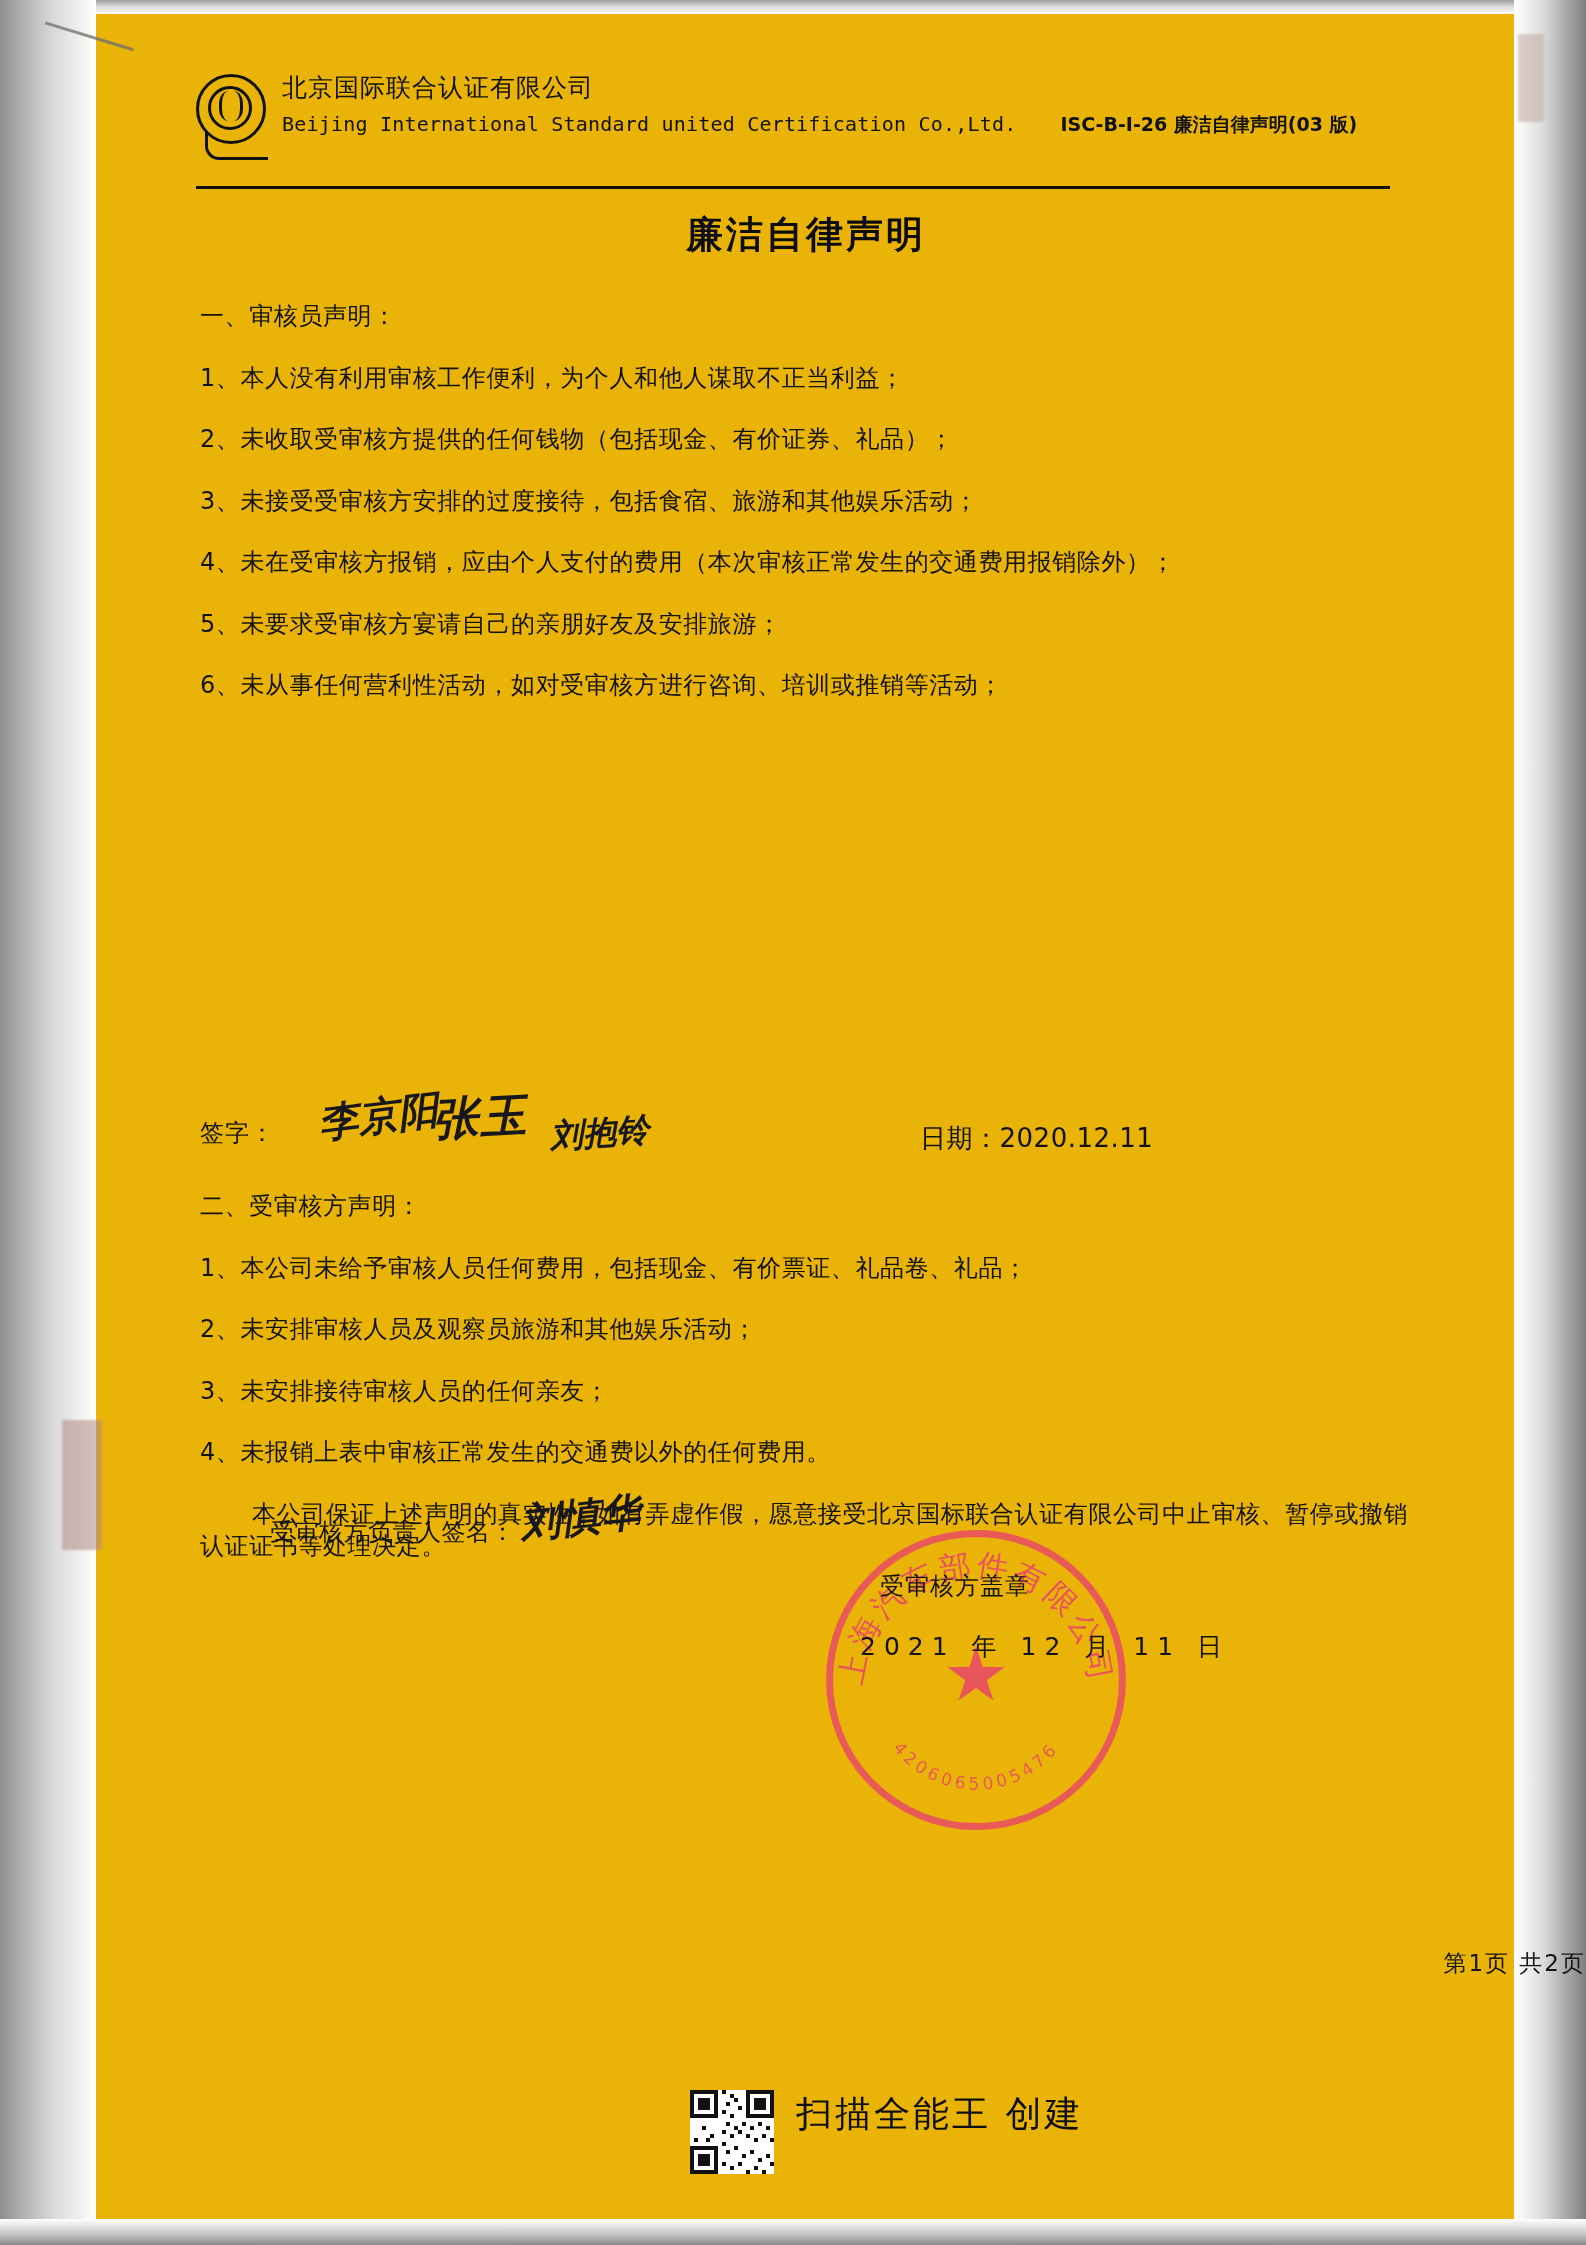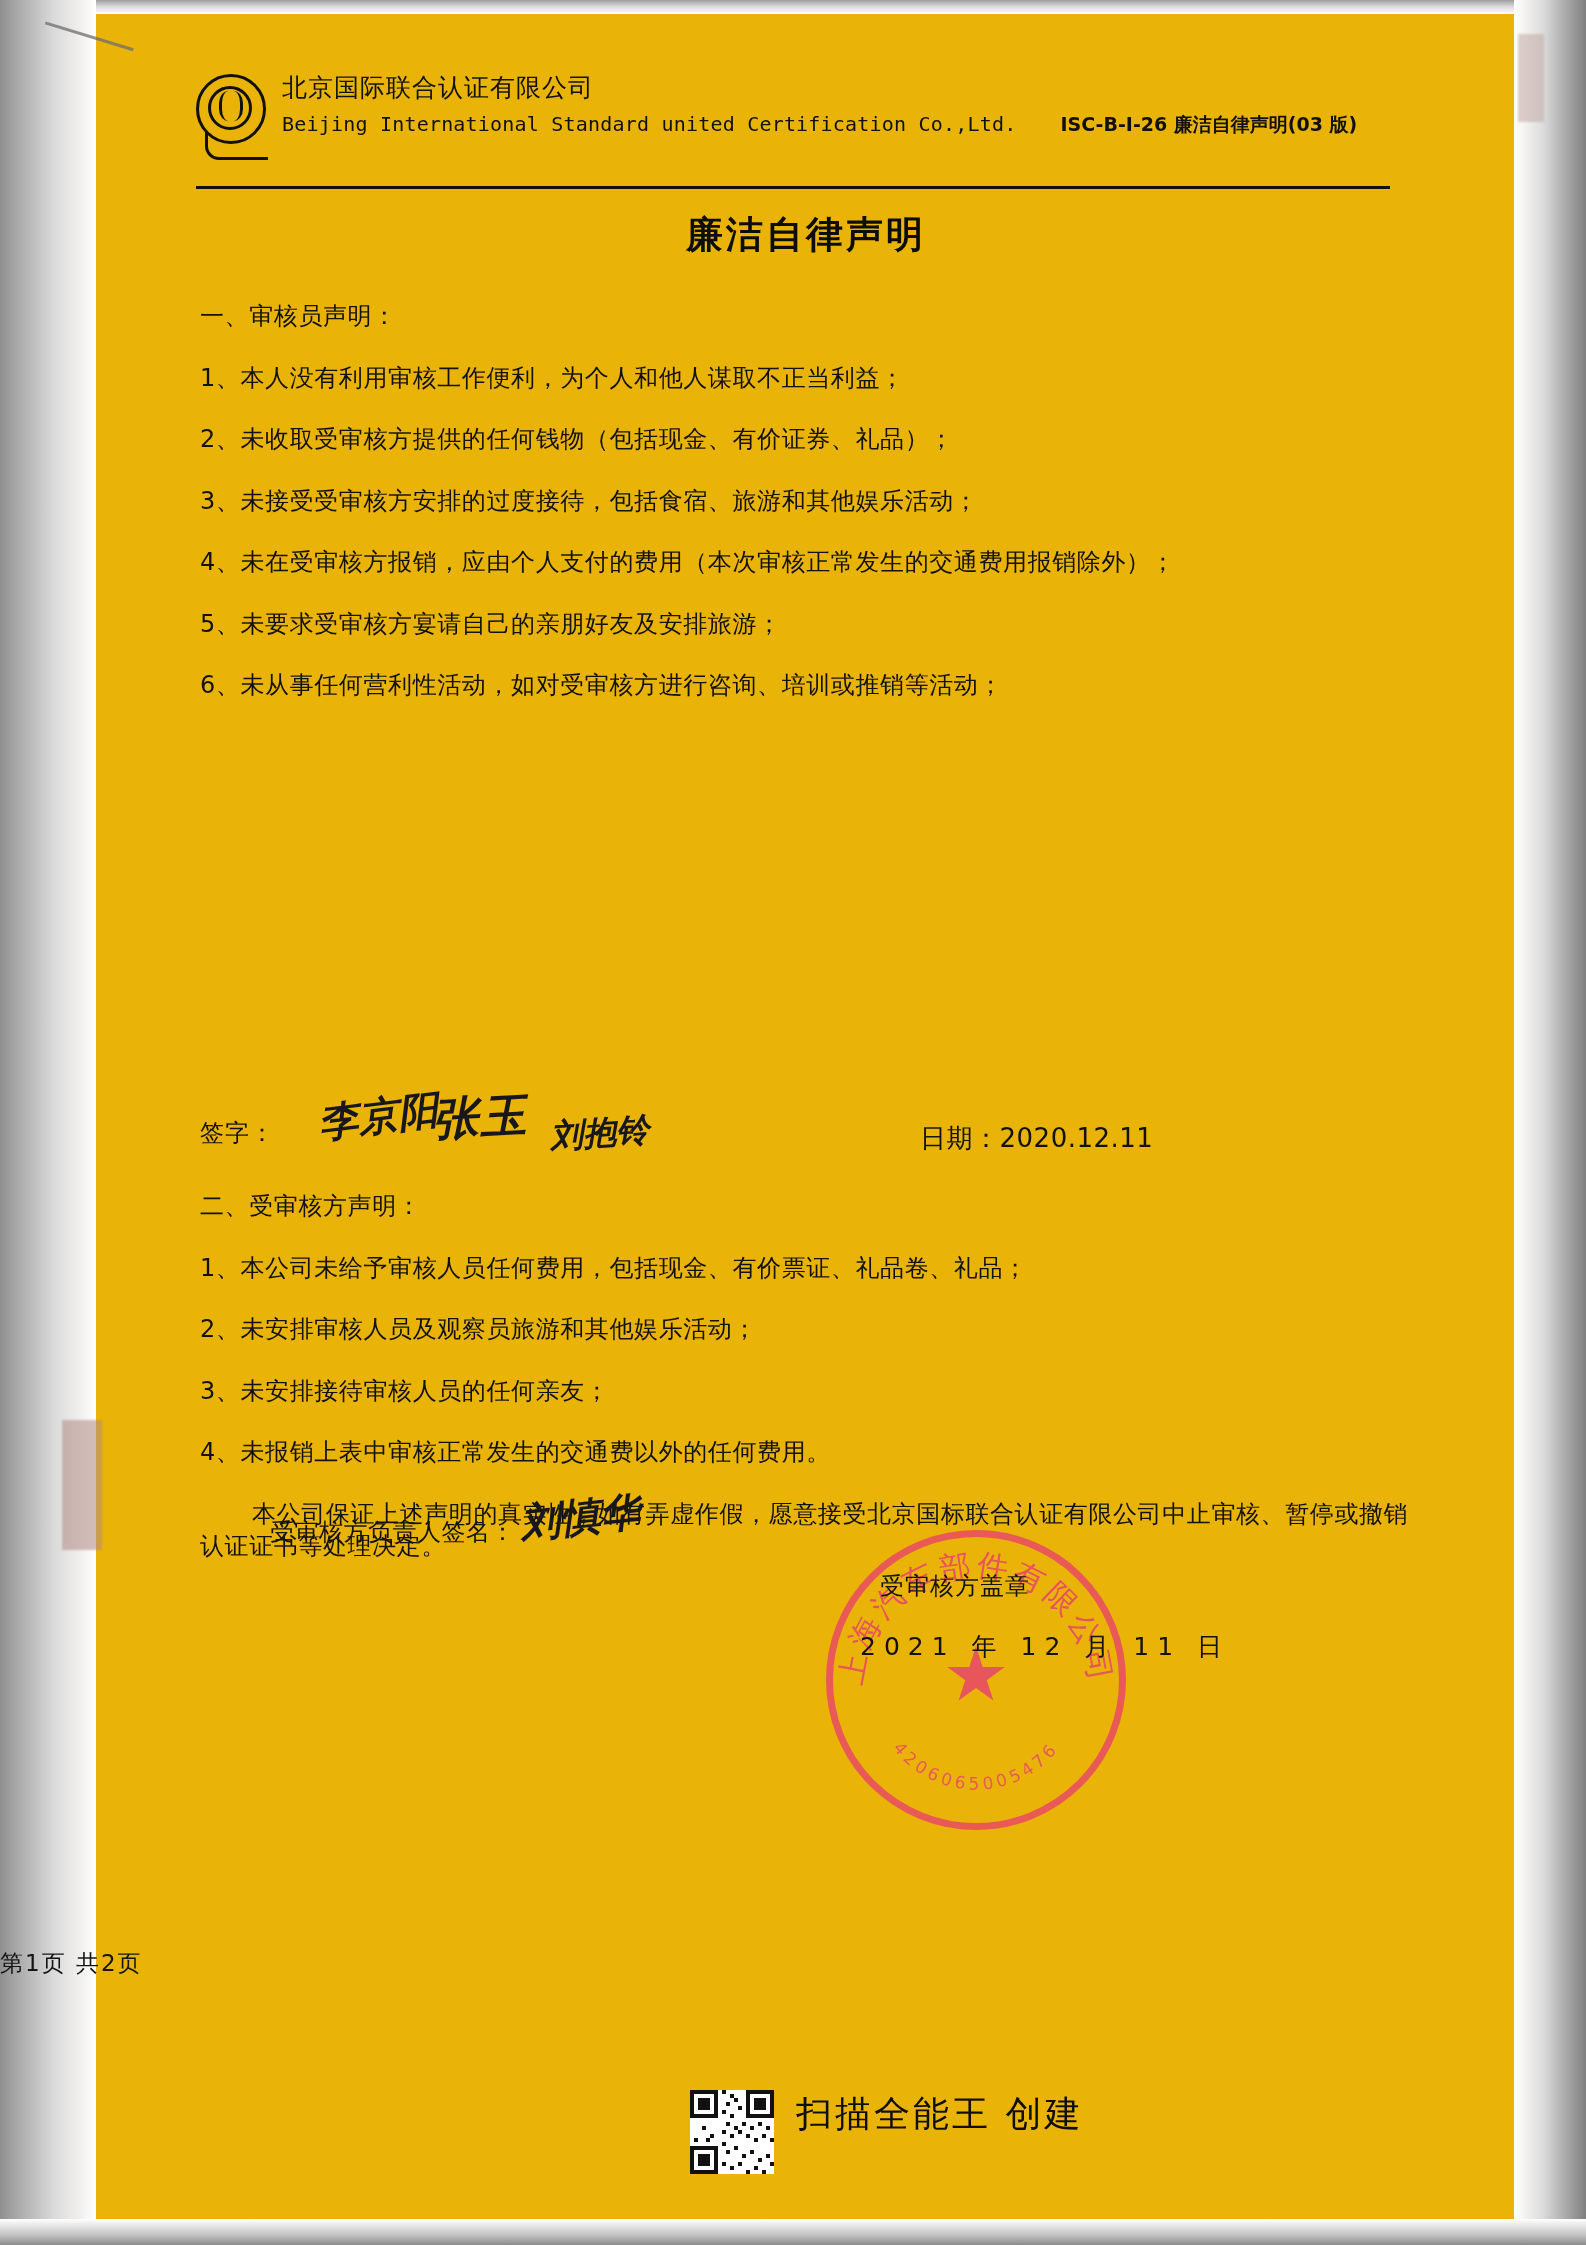--- a/index.html
+++ b/index.html
@@ -296,21 +296,21 @@
     width: 300px; height: 300px;
     font-family: "DejaVu Sans", sans-serif;
     fill: #e8446a;
   }
 
   
   .page-footer {
     position: absolute;
     left: 0; top: 1948px;
     width: 1586px;
-    text-align: left;
+    text-align: right;
     font-family: "DejaVu Sans", sans-serif;
     font-size: 23px;
     color: #141414;
     letter-spacing: 2px;
   }
 
   
   .scan-watermark {
     position: absolute;
     left: 690px; top: 2090px;

